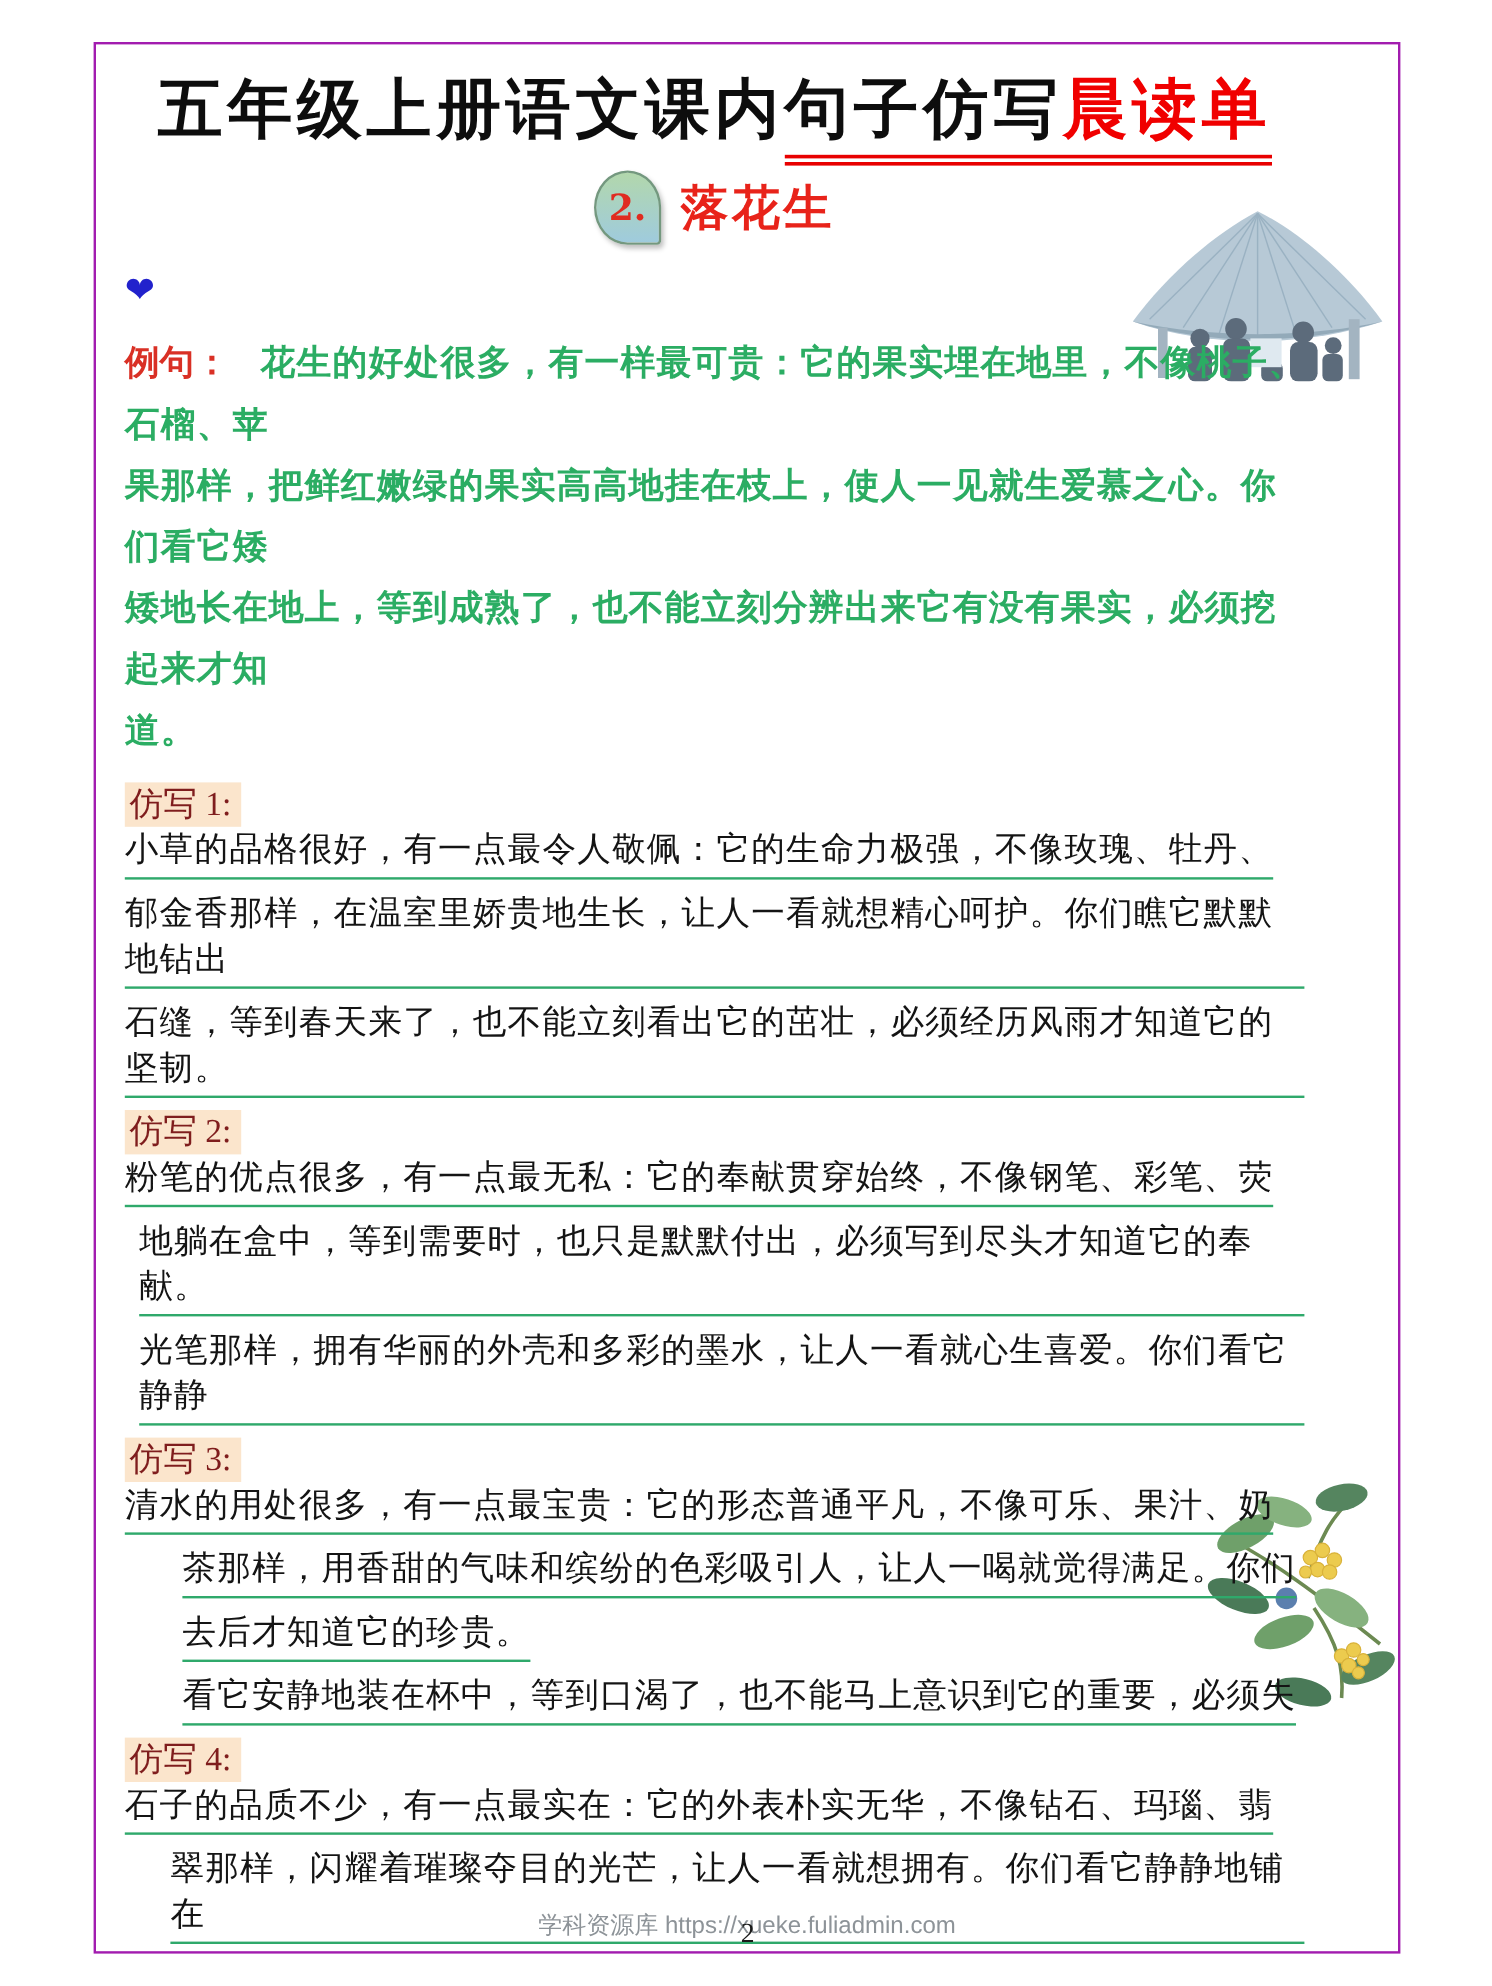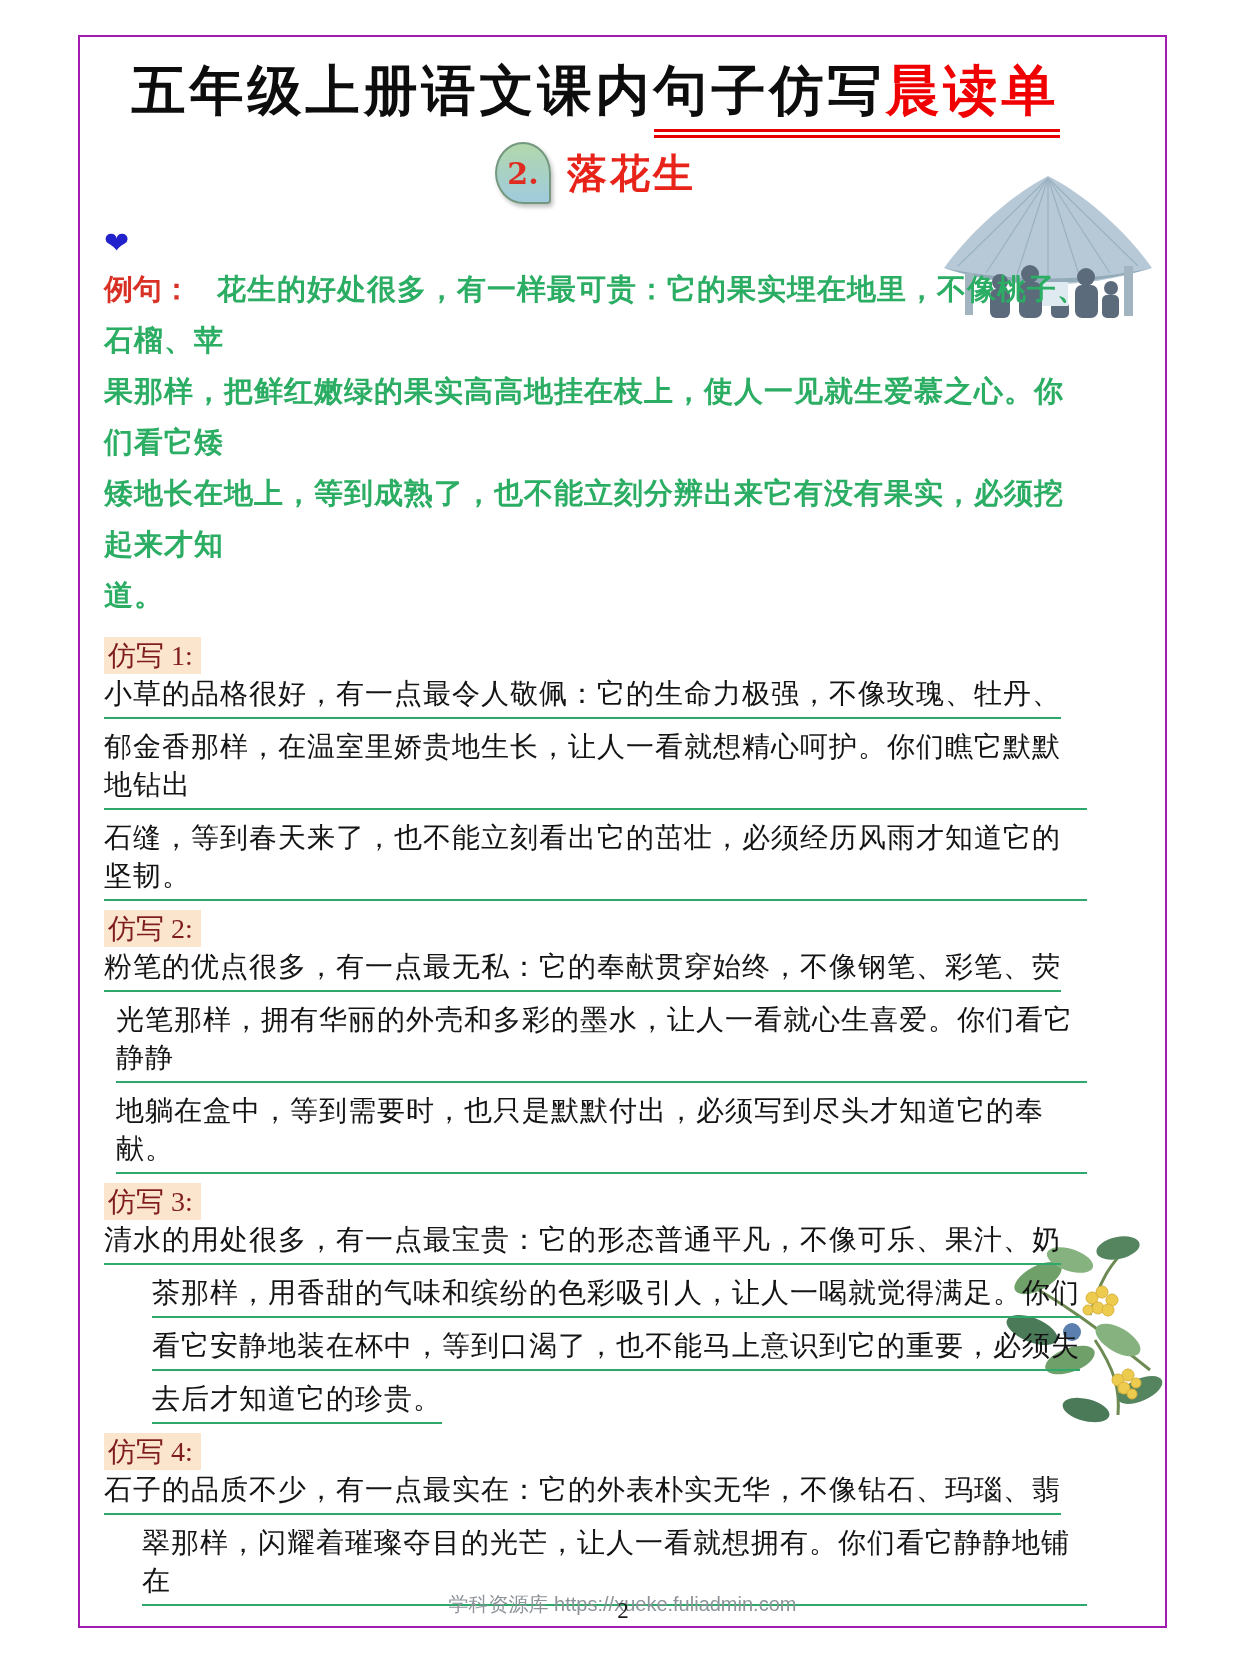--- a/index.html
+++ b/index.html
@@ -23,21 +23,21 @@
   .badge-num{color:#e02b20;font-weight:bold;font-size:30px;
              font-family:"DejaVu Serif","Liberation Serif",serif;}
   .sec-name{color:#e8231a;font-weight:bold;font-size:40px;letter-spacing:3px;
             font-family:"DejaVu Serif","Liberation Serif",serif;}
   
   .topic-row{margin-top:24px;display:flex;align-items:center;}
   .heart{color:#2222cc;font-size:30px;margin-right:6px;line-height:1;}
   .topic{background:#dde8c3;color:#1717b0;font-weight:bold;font-size:29px;
          padding:5px 8px;letter-spacing:1px;}
   
-  .example{margin-top:8px;position:relative;z-index:2;}
+  .example{margin-top:22px;position:relative;z-index:2;}
   .eg-row{line-height:47px;}
   .eg-label{color:#d93025;font-weight:bold;font-size:29px;margin-right:26px;}
   .eg-text{color:#2bad63;font-weight:bold;font-size:29px;letter-spacing:1px;}
   
   .exercises{margin-top:14px;position:relative;z-index:2;}
   .exercise{margin-top:2px;}
   .ex-row{margin-top:9px;}
   .ex-label{background:#fbe5cc;color:#7f1d1d;font-size:28px;padding:3px 8px 3px 4px;
             margin-right:10px;font-family:"Liberation Serif",serif;}
   .ex-text{display:inline-block;color:#141414;font-size:28px;letter-spacing:1px;
@@ -80,28 +80,28 @@
     </div>
 
   <div class="exercises">
     <div class="exercise">
         <div class="ex-row"><span class="ex-label">仿写 1:</span><span class="ex-text">小草的品格很好，有一点最令人敬佩：它的生命力极强，不像玫瑰、牡丹、</span></div>
         <div class="ex-row" style="padding-left: 0px;"><span class="ex-text">郁金香那样，在温室里娇贵地生长，让人一看就想精心呵护。你们瞧它默默地钻出</span></div>
         <div class="ex-row" style="padding-left: 0px;"><span class="ex-text">石缝，等到春天来了，也不能立刻看出它的茁壮，必须经历风雨才知道它的坚韧。</span></div>
       </div>
     <div class="exercise">
         <div class="ex-row"><span class="ex-label">仿写 2:</span><span class="ex-text">粉笔的优点很多，有一点最无私：它的奉献贯穿始终，不像钢笔、彩笔、荧</span></div>
+        <div class="ex-row" style="padding-left: 12px;"><span class="ex-text">地躺在盒中，等到需要时，也只是默默付出，必须写到尽头才知道它的奉献。</span></div>
         <div class="ex-row" style="padding-left: 12px;"><span class="ex-text">光笔那样，拥有华丽的外壳和多彩的墨水，让人一看就心生喜爱。你们看它静静</span></div>
-        <div class="ex-row" style="padding-left: 12px;"><span class="ex-text">地躺在盒中，等到需要时，也只是默默付出，必须写到尽头才知道它的奉献。</span></div>
       </div>
     <div class="exercise">
         <div class="ex-row"><span class="ex-label">仿写 3:</span><span class="ex-text">清水的用处很多，有一点最宝贵：它的形态普通平凡，不像可乐、果汁、奶</span></div>
         <div class="ex-row" style="padding-left: 48px;"><span class="ex-text">茶那样，用香甜的气味和缤纷的色彩吸引人，让人一喝就觉得满足。你们</span></div>
+        <div class="ex-row" style="padding-left: 48px;"><span class="ex-text">去后才知道它的珍贵。</span></div>
         <div class="ex-row" style="padding-left: 48px;"><span class="ex-text">看它安静地装在杯中，等到口渴了，也不能马上意识到它的重要，必须失</span></div>
-        <div class="ex-row" style="padding-left: 48px;"><span class="ex-text">去后才知道它的珍贵。</span></div>
       </div>
     <div class="exercise">
         <div class="ex-row"><span class="ex-label">仿写 4:</span><span class="ex-text">石子的品质不少，有一点最实在：它的外表朴实无华，不像钻石、玛瑙、翡</span></div>
         <div class="ex-row" style="padding-left: 38px;"><span class="ex-text">翠那样，闪耀着璀璨夺目的光芒，让人一看就想拥有。你们看它静静地铺在</span></div>
       </div>
 
   </div>
 
   <div class="footer">
     <span class="footer-site">学科资源库 https://xueke.fuliadmin.com</span>

